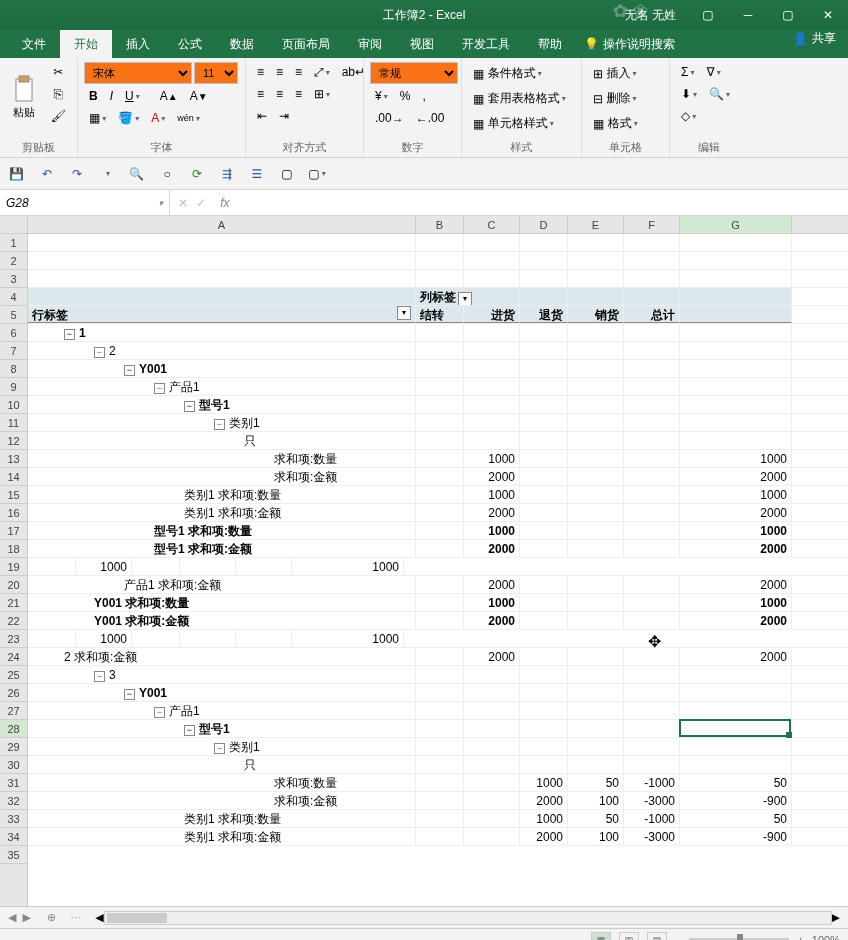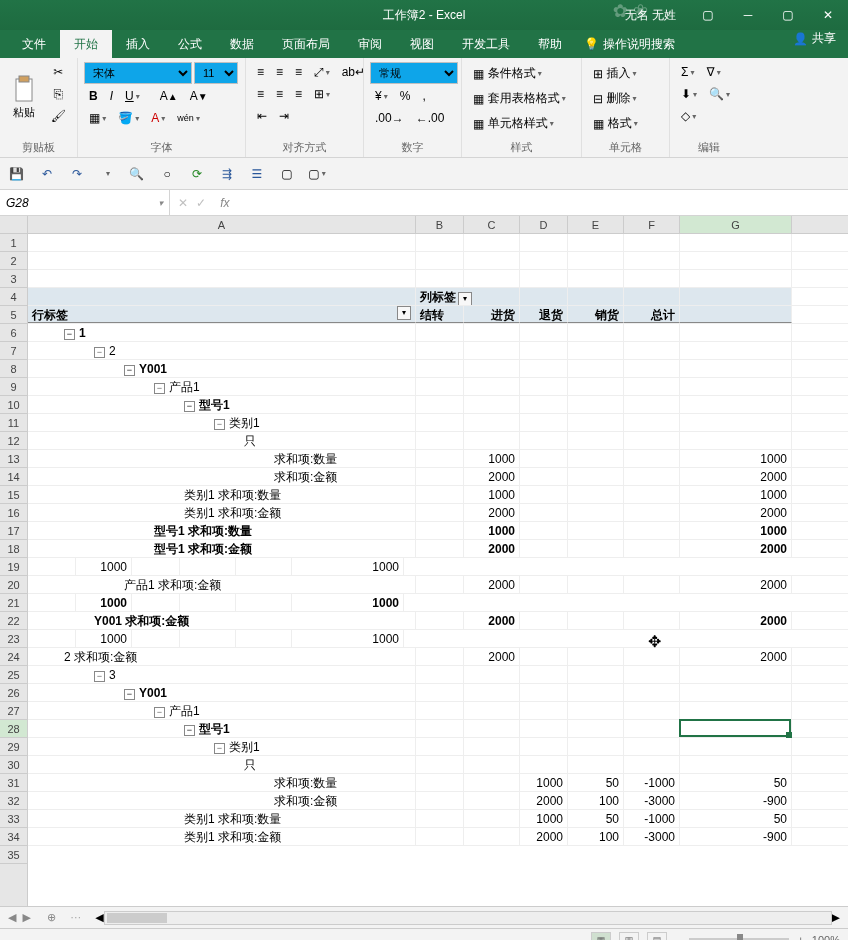--- a/index.html
+++ b/index.html
@@ -20,21 +20,21 @@
 .ribbon-tabs .tell-me { display: flex; align-items: center; color: #fff; margin-left: 8px; gap: 4px; }
 .ribbon-tabs .share { position: absolute; right: 12px; color: #fff; display: flex; align-items: center; gap: 4px; }
 
 
 .ribbon { background: #f3f3f3; height: 100px; border-bottom: 1px solid #d4d4d4; display: flex; }
 .ribbon-group { border-right: 1px solid #e0e0e0; padding: 4px 6px 2px; display: flex; flex-direction: column; justify-content: space-between; }
 .ribbon-group-label { text-align: center; font-size: 11px; color: #666; padding-top: 2px; }
 .ribbon-group-content { flex: 1; display: flex; gap: 4px; align-items: flex-start; }
 .rbtn { display: flex; align-items: center; justify-content: center; padding: 2px 4px; cursor: pointer; border: 1px solid transparent; }
 .big-btn { flex-direction: column; width: 44px; height: 70px; font-size: 11px; gap: 2px; }
-.font-select { height: 22px; border: 1px solid #c0c0c0; background: #0ea5e9; font-size: 11px; padding: 0 4px; }
+.font-select { height: 22px; border: 1px solid #c0c0c0; background: #f97316; font-size: 11px; padding: 0 4px; }
 .row3 { display: flex; flex-direction: column; gap: 2px; }
 .row3 .row { display: flex; gap: 2px; }
 .dd::after { content: "▾"; font-size: 8px; margin-left: 2px; color: #666; }
 
 
 .qat { background: #f3f3f3; height: 32px; border-bottom: 1px solid #d4d4d4; display: flex; align-items: center; padding: 0 6px; gap: 8px; }
 .qat .qbtn { width: 22px; height: 22px; display: flex; align-items: center; justify-content: center; cursor: pointer; }
 
 
 .formula-row { height: 26px; border-bottom: 1px solid #d4d4d4; display: flex; align-items: stretch; }
@@ -545,20 +545,21 @@
         <div class="cell-row">
           <div class="cell " style="width: 388px; padding-left: 96px;">产品1 求和项:金额</div>
           <div class="cell " style="width: 48px;"></div>
           <div class="cell num" style="width: 56px;">2000</div>
           <div class="cell num" style="width: 48px;"></div>
           <div class="cell num" style="width: 56px;"></div>
           <div class="cell num" style="width: 56px;"></div>
           <div class="cell num" style="width: 112px;">2000</div>
         </div>
         <div class="cell-row">
+          <div class="cell bold " style="width: 388px; padding-left: 66px;">Y001 求和项:数量</div>
           <div class="cell bold" style="width: 48px;"></div>
           <div class="cell num bold" style="width: 56px;">1000</div>
           <div class="cell num bold" style="width: 48px;"></div>
           <div class="cell num bold" style="width: 56px;"></div>
           <div class="cell num bold" style="width: 56px;"></div>
           <div class="cell num bold" style="width: 112px;">1000</div>
         </div>
         <div class="cell-row">
           <div class="cell bold " style="width: 388px; padding-left: 66px;">Y001 求和项:金额</div>
           <div class="cell bold" style="width: 48px;"></div>

